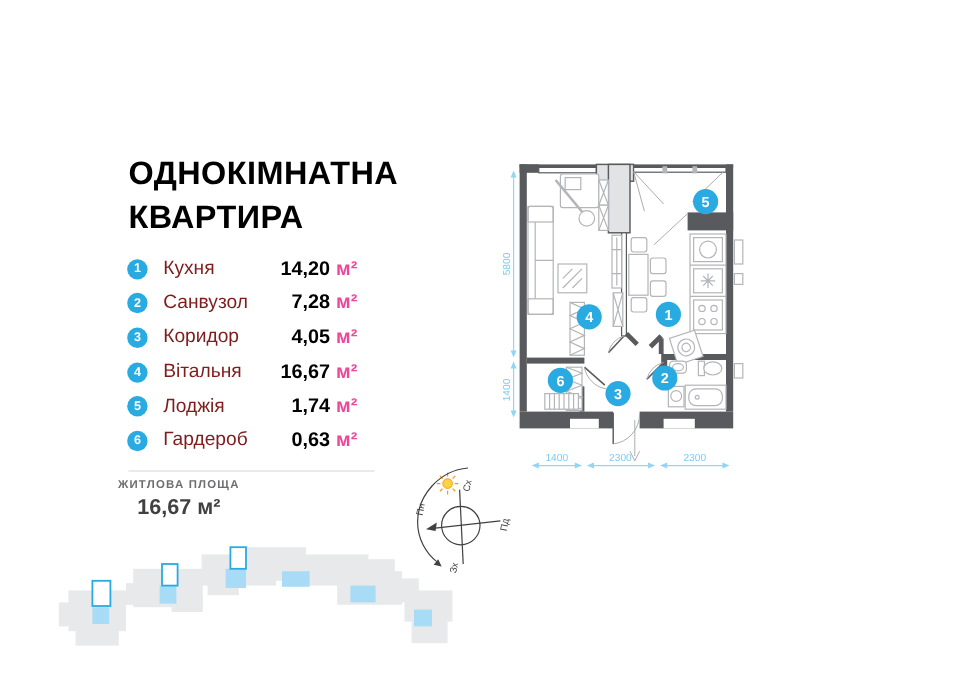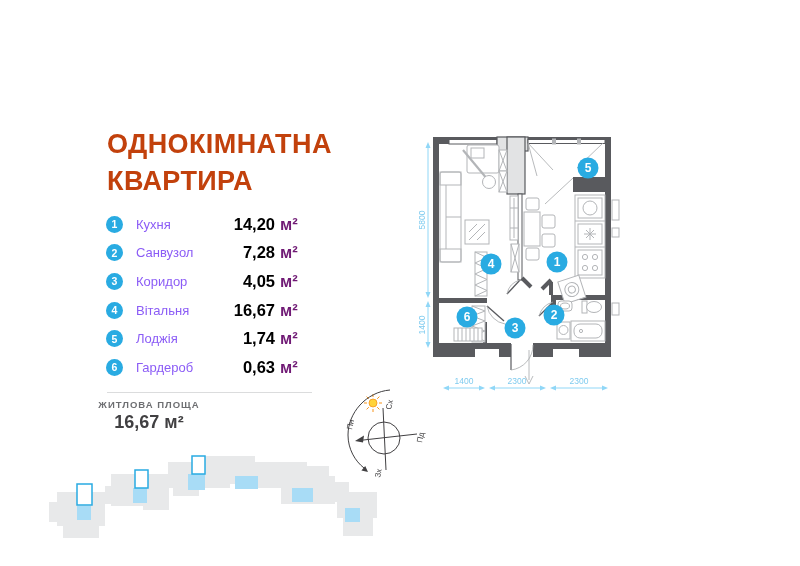--- a/index.html
+++ b/index.html
@@ -3,30 +3,30 @@
 <meta charset="utf-8">
 <style>
   html,body{margin:0;padding:0;background:#fff;}
   .canvas{
     position:relative;width:800px;height:566px;background:#ffffff;
     font-family:"Liberation Sans","DejaVu Sans",sans-serif;
     color:#414042;overflow:hidden;
   }
   
   .title{position:absolute;left:107px;top:126px;font-size:27px;line-height:37px;
-    font-weight:700;letter-spacing:.4px;color:#c2410c;}
+    font-weight:700;letter-spacing:.4px;color:#000000;}
   .room-list{position:absolute;left:106px;top:210px;width:198px;}
   .room-row{display:flex;align-items:center;height:28.6px;}
   .badge-s{width:17px;height:17px;border-radius:50%;background:#29ABE2;color:#fff;
     font-size:10.5px;font-weight:700;display:flex;align-items:center;justify-content:center;
     flex:0 0 17px;}
-  .room-name{margin-left:13px;font-size:13px;color:#8b5cf6;}
+  .room-name{margin-left:13px;font-size:16px;color:#7f1d1d;}
   .room-area{margin-left:auto;display:flex;align-items:baseline;}
   .room-area .num{font-size:16.5px;font-weight:700;color:#000000;min-width:47px;text-align:right;}
-  .room-area .unit{font-size:16.5px;font-weight:700;color:#701a75;width:24px;margin-left:5px;}
+  .room-area .unit{font-size:16.5px;font-weight:700;color:#ec4899;width:24px;margin-left:5px;}
   .divider{position:absolute;left:107px;top:392px;width:205px;height:1px;background:#DBDCDD;}
   .sum-block{position:absolute;top:399px;width:110px;text-align:center;}
   .sum-living{left:94px;} .sum-total{left:203px;}
   .sum-label{font-size:9.5px;font-weight:700;letter-spacing:1px;color:#6D6E71;}
   .sum-value{margin-top:2px;font-size:18px;font-weight:700;color:#414042;}
   
   .plan-svg{position:absolute;left:425px;top:120px;overflow:visible;}
   .compass-svg{position:absolute;left:340px;top:383px;overflow:visible;}
   .siteplan-svg{position:absolute;left:45px;top:450px;overflow:visible;}
   svg text{font-family:"Liberation Sans","DejaVu Sans",sans-serif;}

